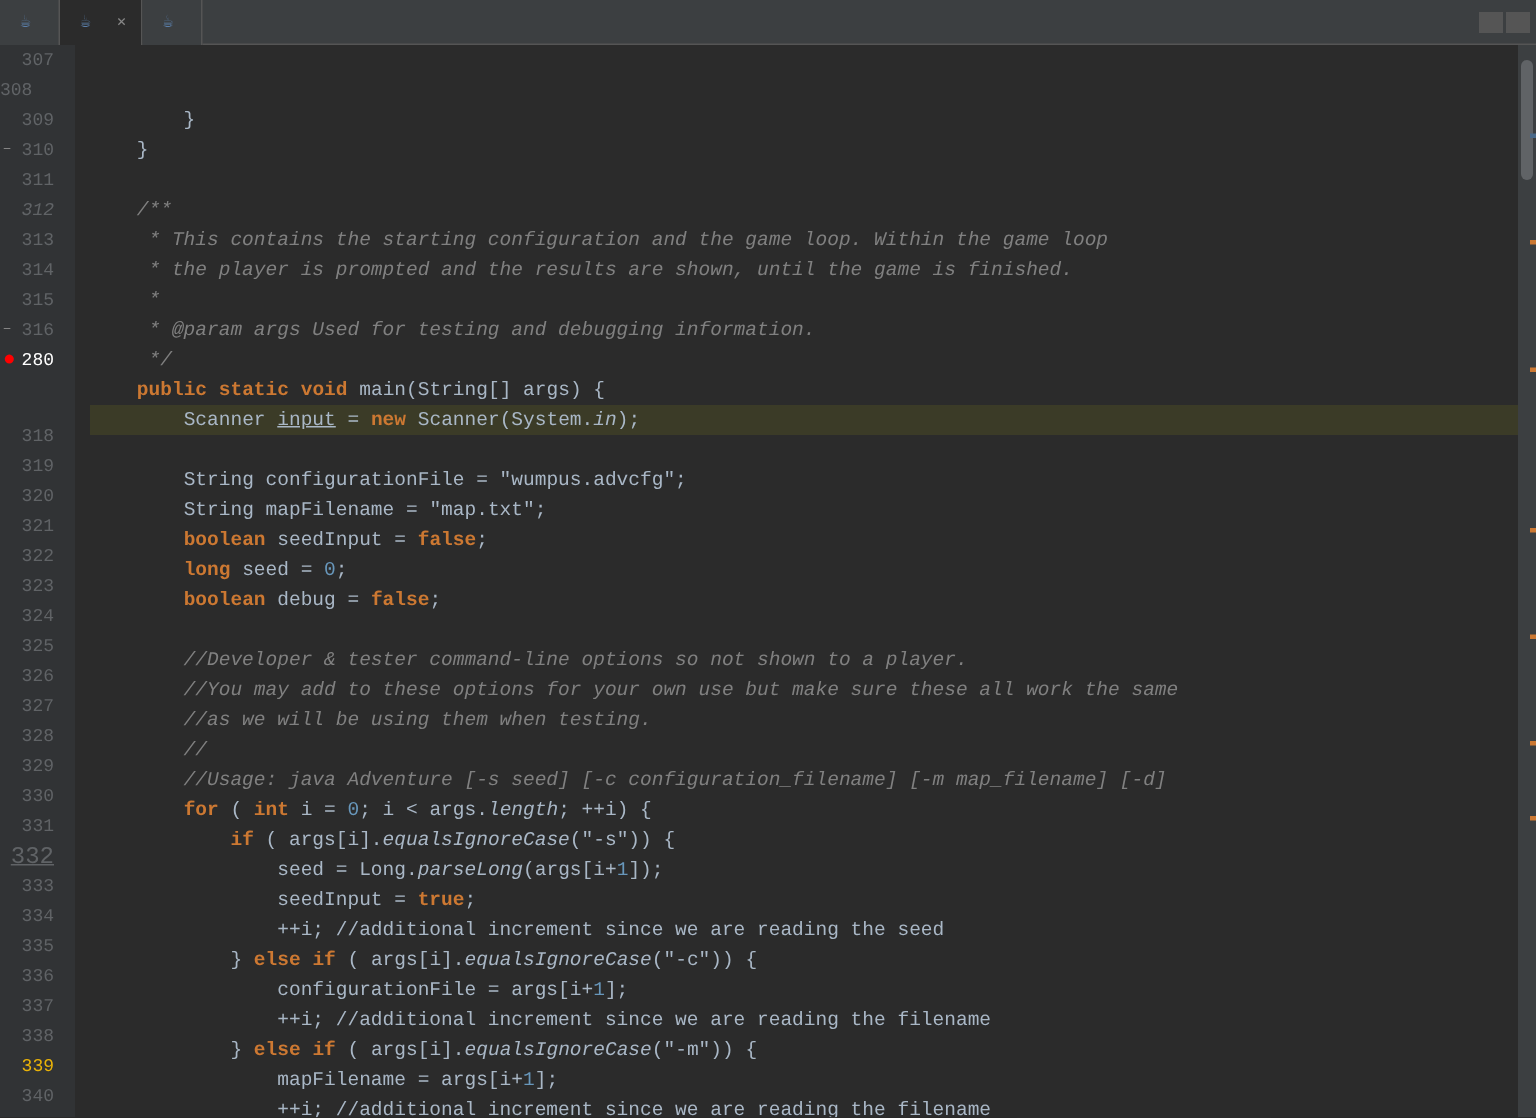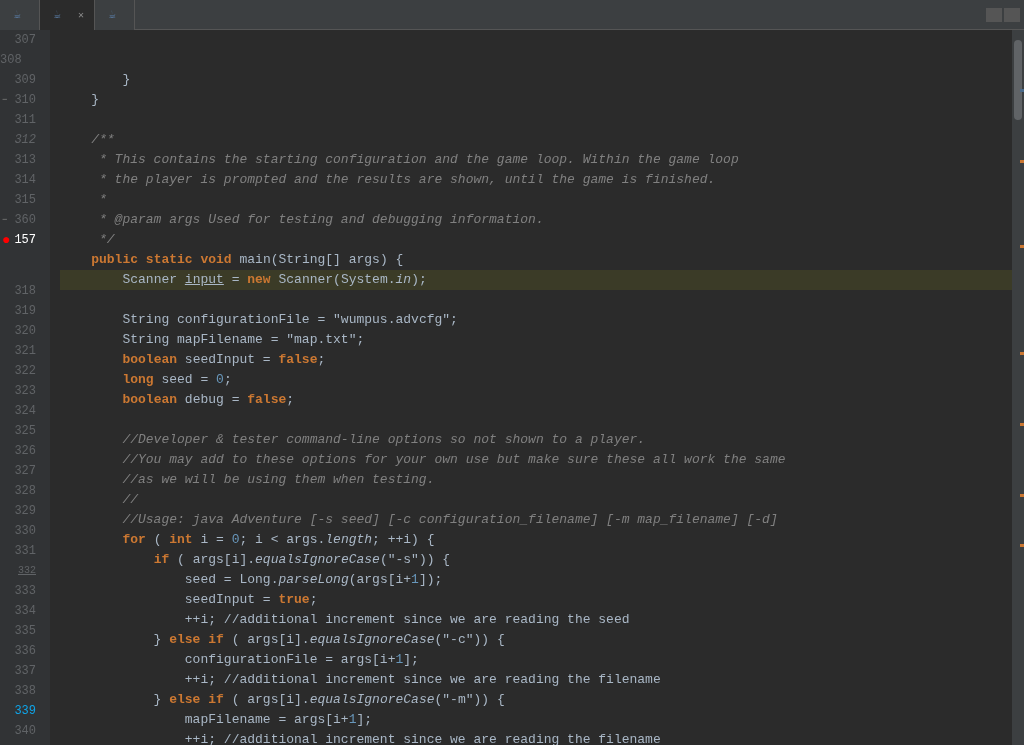--- a/index.html
+++ b/index.html
@@ -171,25 +171,25 @@
           <span>313</span>
         </div>
         <div style="height: 20px; display: flex; align-items: center; justify-content: flex-end; padding-right: 6px; position: relative; color: rgb(96, 99, 102); font-size: 12px; min-width: 38px;">
           <span>314</span>
         </div>
         <div style="height: 20px; display: flex; align-items: center; justify-content: flex-end; padding-right: 6px; position: relative; color: rgb(96, 99, 102); font-size: 12px; min-width: 38px;">
           <span>315</span>
         </div>
         <div style="height: 20px; display: flex; align-items: center; justify-content: flex-end; padding-right: 6px; position: relative; color: rgb(96, 99, 102); font-size: 12px; min-width: 38px;">
           <span style="position: absolute; left: 2px; color: rgb(136, 136, 136); font-size: 9px;">−</span>
-          <span>360</span>
+          <span>316</span>
         </div>
         <div style="height: 20px; display: flex; align-items: center; justify-content: flex-end; padding-right: 6px; position: relative; color: rgb(255, 255, 255); font-size: 12px; min-width: 38px;">
           <span style="position: absolute; left: 2px; color: rgb(255, 0, 0); font-size: 14px; line-height: 1;">●</span>
-          <span>157</span>
+          <span>280</span>
         </div>
         <div style="height: 20px; display: flex; align-items: center; justify-content: flex-end; padding-right: 6px; position: relative; color: rgb(96, 99, 102); font-size: 12px; min-width: 38px; margin-top: 31px;">
           <span>318</span>
         </div>
         <div style="height: 20px; display: flex; align-items: center; justify-content: flex-end; padding-right: 6px; position: relative; color: rgb(96, 99, 102); font-size: 12px; min-width: 38px;">
           <span>319</span>
         </div>
         <div style="height: 20px; display: flex; align-items: center; justify-content: flex-end; padding-right: 6px; position: relative; color: rgb(96, 99, 102); font-size: 12px; min-width: 38px;">
           <span>320</span>
         </div>
@@ -219,42 +219,42 @@
         </div>
         <div style="height: 20px; display: flex; align-items: center; justify-content: flex-end; padding-right: 6px; position: relative; color: rgb(96, 99, 102); font-size: 12px; min-width: 38px;">
           <span>329</span>
         </div>
         <div style="height: 20px; display: flex; align-items: center; justify-content: flex-end; padding-right: 6px; position: relative; color: rgb(96, 99, 102); font-size: 12px; min-width: 38px;">
           <span>330</span>
         </div>
         <div style="height: 20px; display: flex; align-items: flex-start; justify-content: flex-end; padding-right: 6px; position: relative; color: rgb(96, 99, 102); font-size: 12px; min-width: 38px;">
           <span>331</span>
         </div>
-        <div style="height: 20px; display: flex; align-items: center; justify-content: flex-end; padding-right: 6px; position: relative; color: rgb(96, 99, 102); font-size: 10px; min-width: 38px; text-decoration: underline;">
+        <div style="height: 20px; display: flex; align-items: center; justify-content: flex-end; padding-right: 6px; position: relative; color: rgb(96, 99, 102); font-size: 16px; min-width: 38px; text-decoration: underline;">
           <span>332</span>
         </div>
         <div style="height: 20px; display: flex; align-items: center; justify-content: flex-end; padding-right: 6px; position: relative; color: rgb(96, 99, 102); font-size: 12px; min-width: 38px;">
           <span>333</span>
         </div>
         <div style="height: 20px; display: flex; align-items: center; justify-content: flex-end; padding-right: 6px; position: relative; color: rgb(96, 99, 102); font-size: 12px; min-width: 38px;">
           <span>334</span>
         </div>
         <div style="height: 20px; display: flex; align-items: center; justify-content: flex-end; padding-right: 6px; position: relative; color: rgb(96, 99, 102); font-size: 12px; min-width: 38px;">
           <span>335</span>
         </div>
         <div style="height: 20px; display: flex; align-items: center; justify-content: flex-end; padding-right: 6px; position: relative; color: rgb(96, 99, 102); font-size: 12px; min-width: 38px;">
           <span>336</span>
         </div>
         <div style="height: 20px; display: flex; align-items: center; justify-content: flex-end; padding-right: 6px; position: relative; color: rgb(96, 99, 102); font-size: 12px; min-width: 38px;">
           <span>337</span>
         </div>
         <div style="height: 20px; display: flex; align-items: center; justify-content: flex-end; padding-right: 6px; position: relative; color: rgb(96, 99, 102); font-size: 12px; min-width: 38px;">
           <span>338</span>
         </div>
-        <div style="height: 20px; display: flex; align-items: flex-start; justify-content: flex-end; padding-right: 6px; position: relative; color: #0ea5e9; font-size: 12px; min-width: 38px;">
+        <div style="height: 20px; display: flex; align-items: flex-start; justify-content: flex-end; padding-right: 6px; position: relative; color: #eab308; font-size: 12px; min-width: 38px;">
           <span>339</span>
         </div>
         <div style="height: 20px; display: flex; align-items: center; justify-content: flex-end; padding-right: 6px; position: relative; color: rgb(96, 99, 102); font-size: 12px; min-width: 38px;">
           <span>340</span>
         </div>
         <div style="height: 20px; display: flex; align-items: center; justify-content: flex-end; padding-right: 6px; position: relative; color: rgb(96, 99, 102); font-size: 12px; min-width: 38px;">
           <span>215</span>
         </div>
         <div style="height: 20px; display: flex; align-items: center; justify-content: flex-end; padding-right: 6px; position: relative; color: rgb(96, 99, 102); font-size: 12px; min-width: 38px;">
           <span>342</span>

